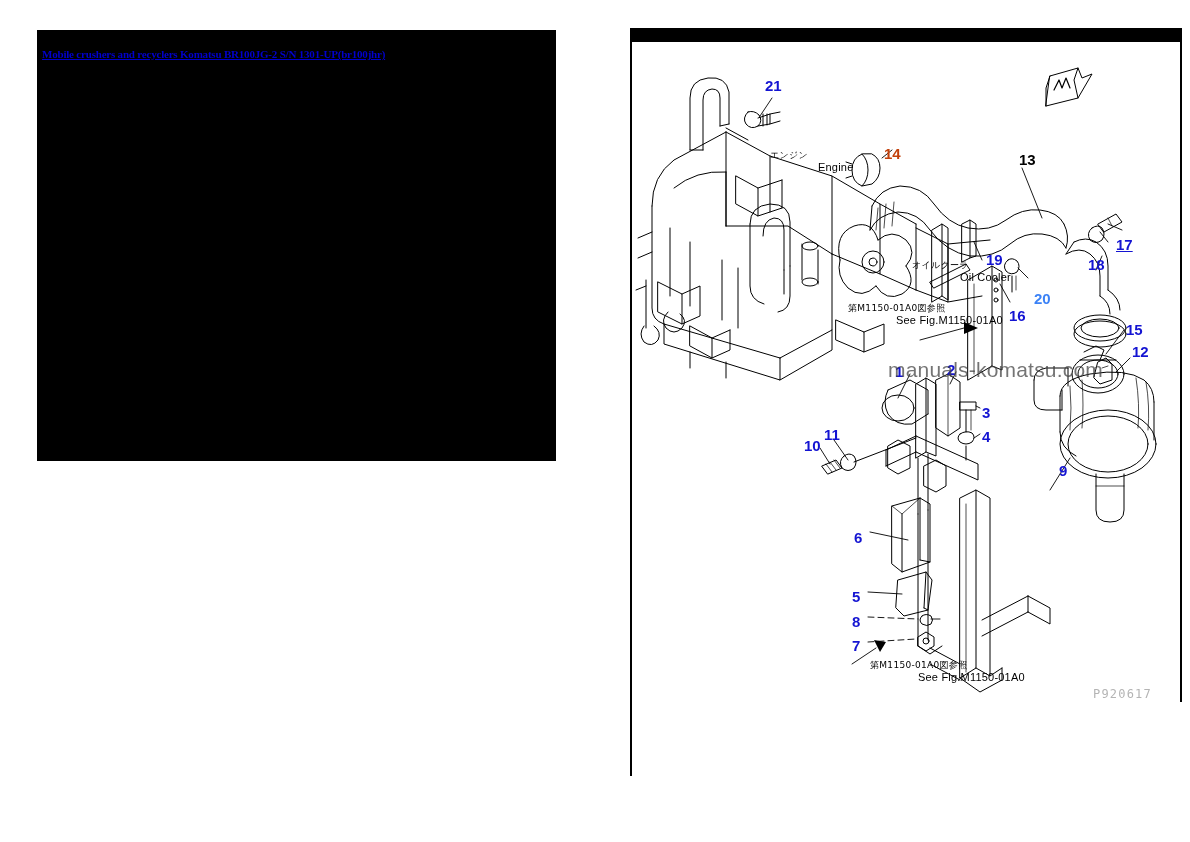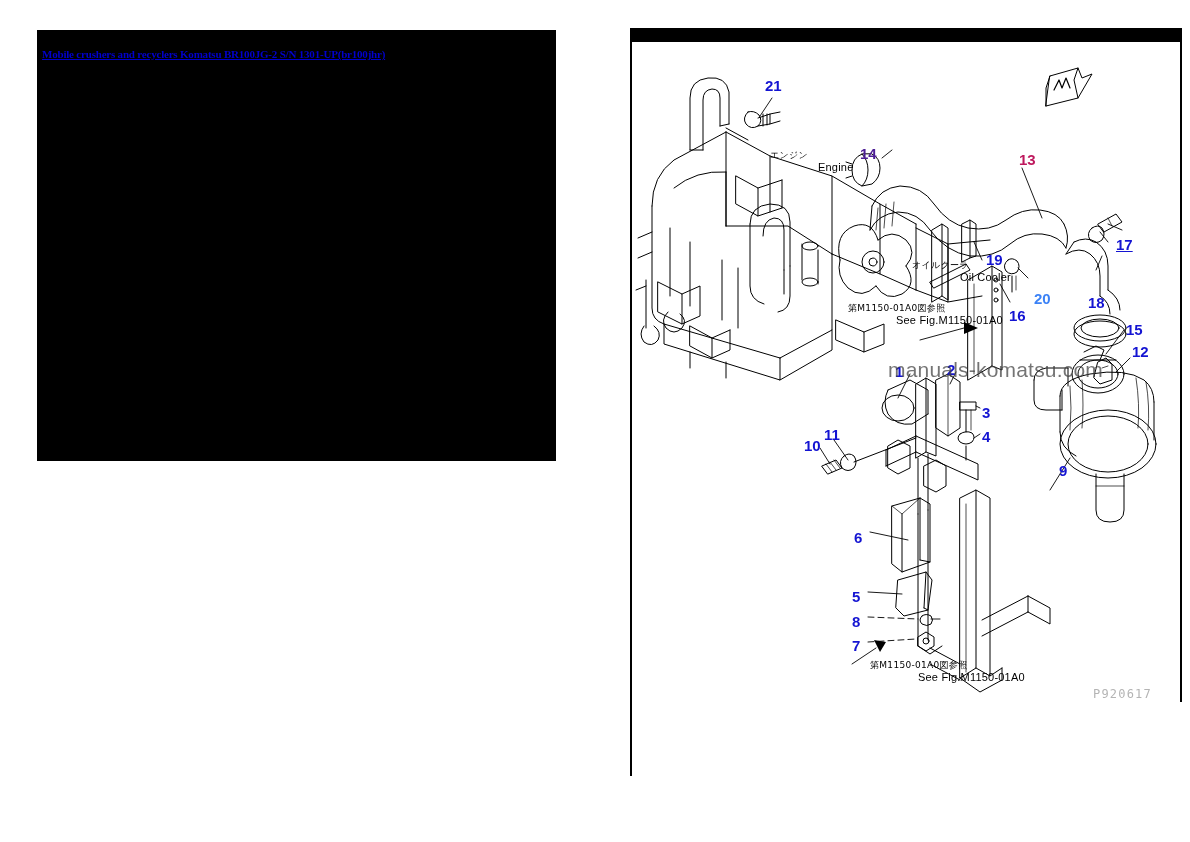--- a/index.html
+++ b/index.html
@@ -437,25 +437,25 @@
     <div class="mono-note" style="left:218px; top:287px;">See Fig.M1150-01A0</div>
 
     <div class="cjk-note" style="left:240px; top:632px;">第M1150-01A0図参照</div>
     <div class="mono-note" style="left:240px; top:644px;">See Fig.M1150-01A0</div>
 
     <div class="cjk-note" style="left:140px; top:122px;">エンジン</div>
     <div class="mono-note" style="left:140px; top:134px;">Engine</div>
 
     <div id="callouts">
         <div class="callout" style="left: 135px; top: 50px; color: rgb(20, 20, 210);">21</div>
-        <div class="callout" style="left: 230px; top: 118px; color: #4c1d95;">14</div>
-        <div class="callout" style="left: 389px; top: 124px; color: #be185d;">13</div>
+        <div class="callout" style="left: 254px; top: 118px; color: #c2410c;">14</div>
+        <div class="callout" style="left: 389px; top: 124px; color: #000000;">13</div>
         <div class="callout" style="left: 356px; top: 224px; color: rgb(20, 20, 210);">19</div>
         <div class="callout" style="left: 486px; top: 209px; color: rgb(20, 20, 210); text-decoration: underline;">17</div>
-        <div class="callout" style="left: 458px; top: 229px; color: rgb(20, 20, 210); margin-top: 38px;">18</div>
+        <div class="callout" style="left: 458px; top: 229px; color: rgb(20, 20, 210);">18</div>
         <div class="callout" style="left: 404px; top: 253px; color: #3b82f6; margin-top: 10px;">20</div>
         <div class="callout" style="left: 379px; top: 280px; color: rgb(20, 20, 210);">16</div>
         <div class="callout" style="left: 496px; top: 294px; color: rgb(20, 20, 210);">15</div>
         <div class="callout" style="left: 502px; top: 316px; color: rgb(20, 20, 210);">12</div>
         <div class="callout" style="left: 265px; top: 336px; color: rgb(20, 20, 210);">1</div>
         <div class="callout" style="left: 317px; top: 334px; color: rgb(20, 20, 210);">2</div>
         <div class="callout" style="left: 352px; top: 377px; color: rgb(20, 20, 210);">3</div>
         <div class="callout" style="left: 352px; top: 401px; color: rgb(20, 20, 210);">4</div>
         <div class="callout" style="left: 174px; top: 410px; color: rgb(20, 20, 210);">10</div>
         <div class="callout" style="left: 194px; top: 399px; color: rgb(20, 20, 210);">11</div>

